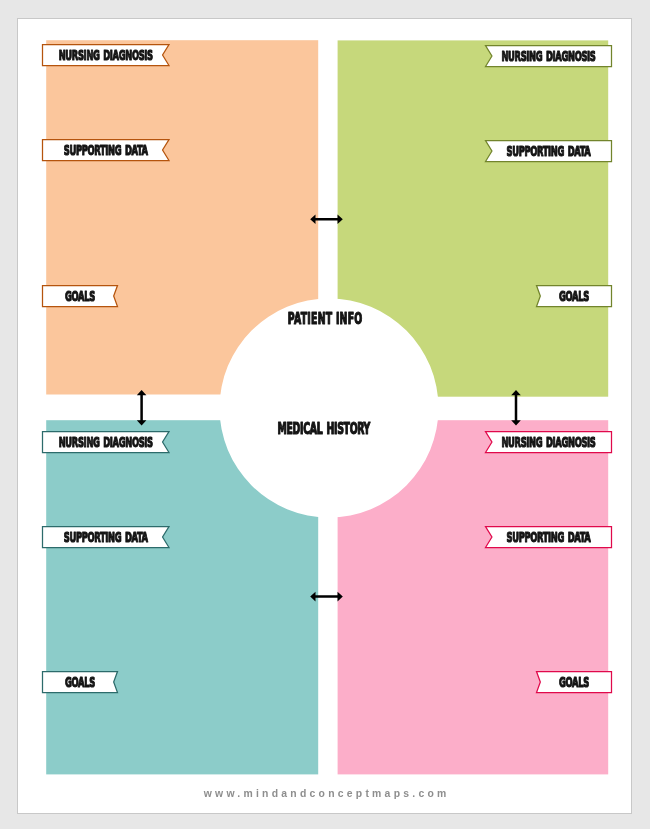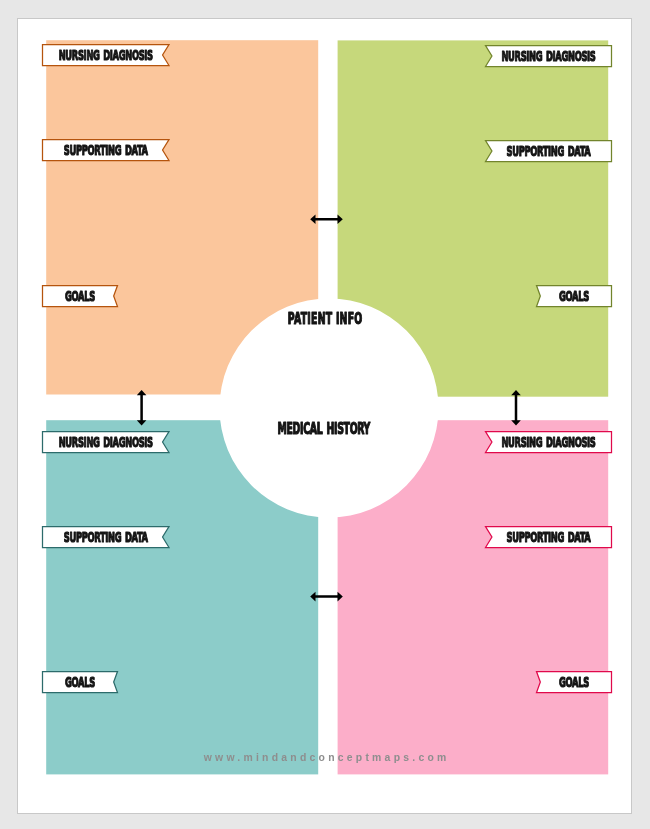--- a/index.html
+++ b/index.html
@@ -31,21 +31,21 @@
     stroke-width:1.15px;
     paint-order:stroke;
     stroke-linejoin:round;
     text-anchor:middle;
   }
   .ribbon-label{font-size:14.8px;letter-spacing:-0.55px;word-spacing:1.6px;}
   .center-label{font-size:15.2px;}
   #center-top-label{letter-spacing:0.36px;word-spacing:0px;}
   #center-bottom-label{letter-spacing:-0.45px;word-spacing:1.6px;}
   .footer{
-    position:absolute;left:0;top:752px;width:650px;
+    position:absolute;left:0;top:788px;width:650px;
     text-align:center;
     font-family:"Liberation Sans",sans-serif;
     font-size:10.4px;font-weight:bold;
     letter-spacing:3.25px;text-indent:3.25px;
     color:#8e8e8e;
   }
 </style>
 </head>
 <body>
 

